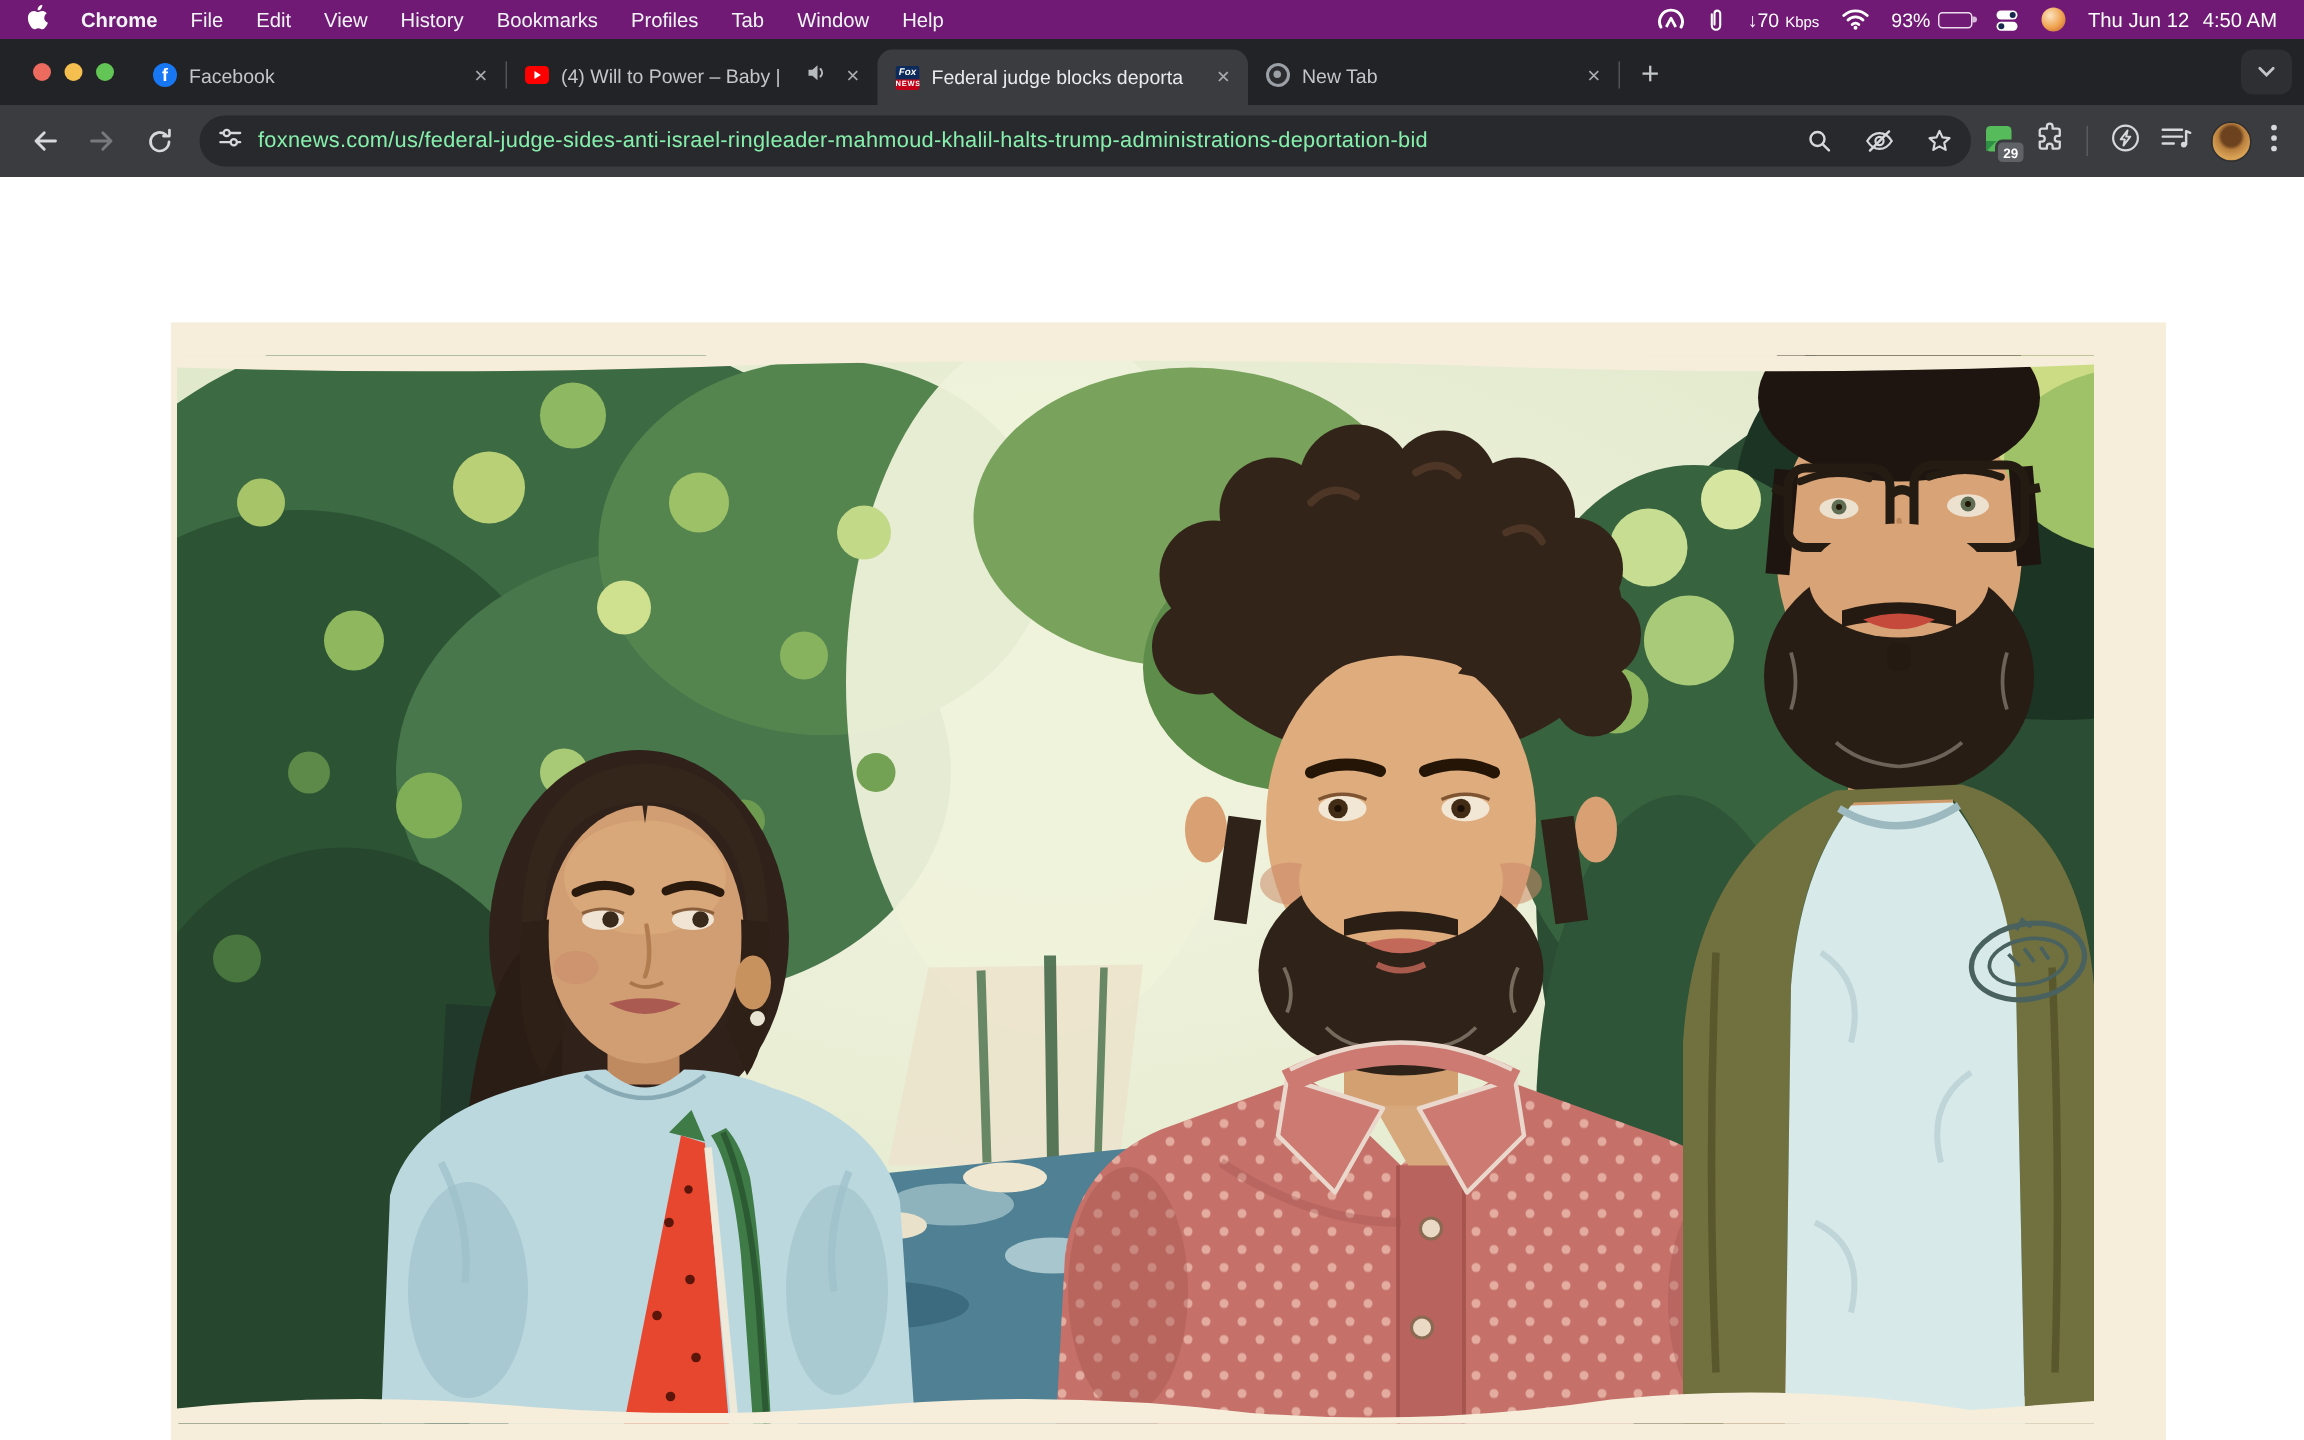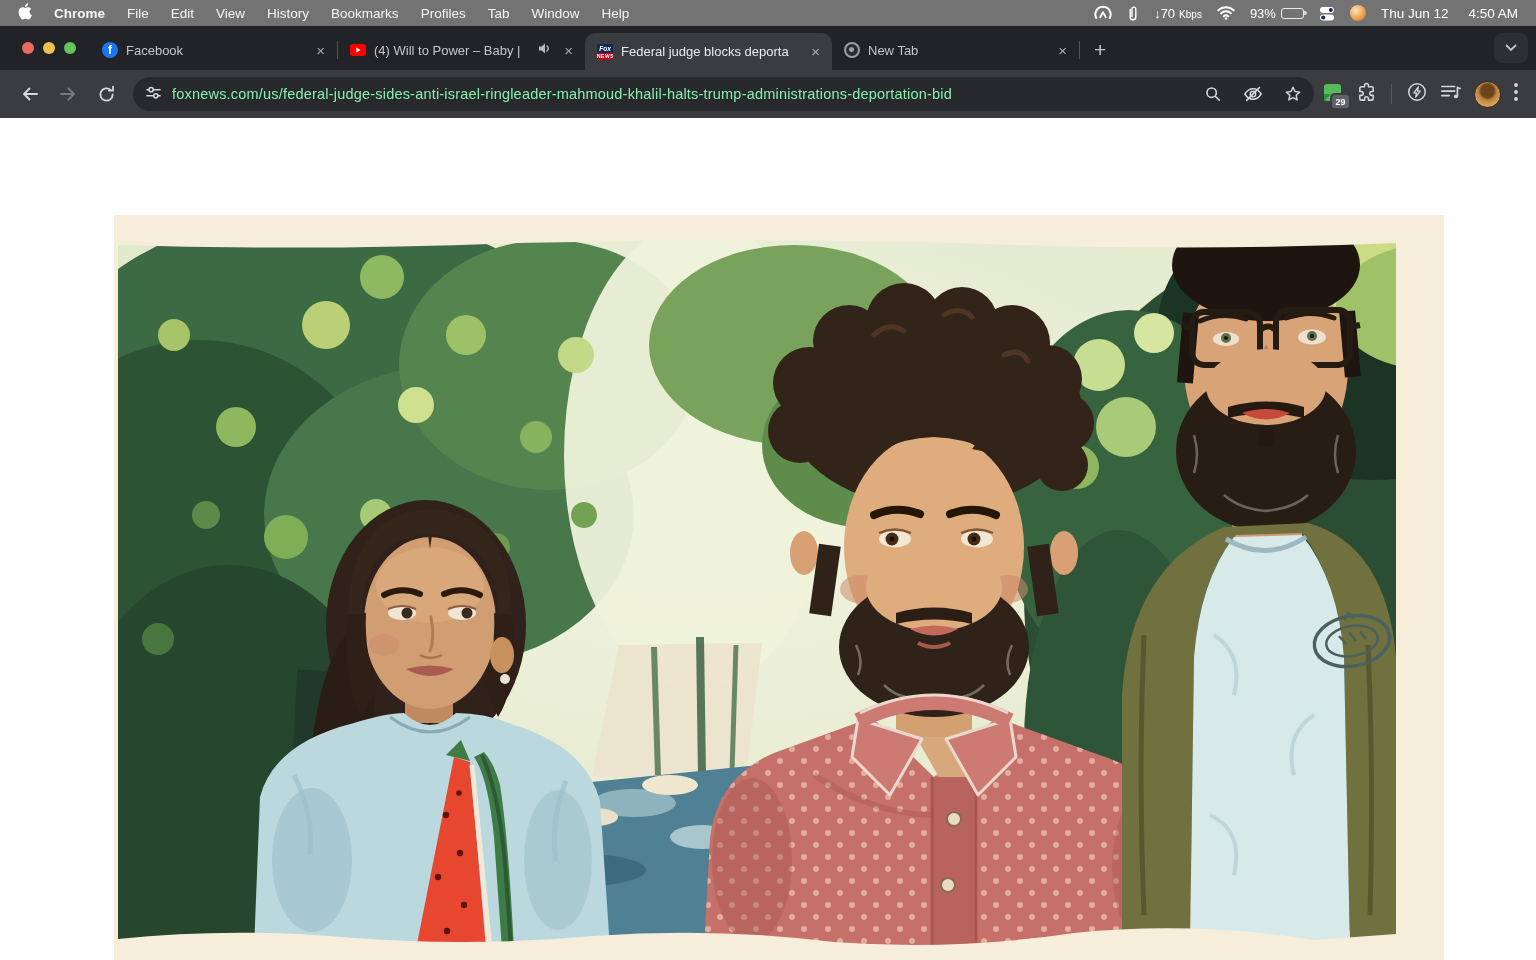--- a/index.html
+++ b/index.html
@@ -2,38 +2,38 @@
 <html><head>
 <meta charset="utf-8">
 <style>
   * { margin:0; padding:0; box-sizing:border-box; }
   html,body { width:1536px; height:960px; overflow:hidden; background:#fff;
     font-family:"Liberation Sans", sans-serif; }
   #screen { position:relative; width:1536px; height:960px; }
 
   
   #menubar { position:absolute; left:0; top:0; width:1536px; height:26px;
-    background:#737373; color:#fff; display:flex; align-items:center;
+    background:#701a75; color:#fff; display:flex; align-items:center;
     padding:0 18px; font-size:13.5px; }
   .mb-left { display:flex; align-items:center; gap:22px; }
   .mb-item { color:#f2f4f8; }
   .mb-item.bold { font-weight:700; }
   .mb-right { margin-left:auto; display:flex; align-items:center; gap:15px; color:#fff; }
   .mb-right svg { display:block; }
   .speed { font-size:13px; display:flex; align-items:baseline; }
   .speed .unit { font-size:10px; margin-left:4px; }
   .battery-wrap { display:flex; align-items:center; gap:5px; font-size:13px; }
   .battery-body { width:23px; height:11px; border:1.5px solid rgba(255,255,255,.85);
     border-radius:3px; padding:1px; position:relative; }
   .battery-fill { width:80%; height:100%; background:#f2cf4a; border-radius:1.5px; }
   .battery-nub { position:absolute; right:-4px; top:2.5px; width:2.5px; height:4px;
     background:rgba(255,255,255,.7); border-radius:0 2px 2px 0; }
   .siri-dot { width:16px; height:16px; border-radius:50%;
     background:radial-gradient(circle at 36% 34%, #fbe3c0, #efa24e 55%, #c96a36 90%); }
-  .clock { display:flex; gap:20px; font-size:13.5px; font-weight:500; }
+  .clock { display:flex; gap:9px; font-size:13.5px; font-weight:500; }
 
   
   #tabbar { position:absolute; left:0; top:26px; width:1536px; height:44px;
     background:#222326; display:flex; align-items:flex-end; }
   .traffic { display:flex; gap:9px; align-items:center; height:44px; padding:0 14px 0 22px; }
   .light { width:12px; height:12px; border-radius:50%; }
   .tabs { display:flex; align-items:flex-end; height:44px; }
   .tab { width:247px; height:40px; display:flex; align-items:center; gap:8px;
     padding:0 8px 0 12px; color:#c3c6c9; font-size:13px; position:relative; }
   .tab .label { flex:1; white-space:nowrap; overflow:hidden; }

